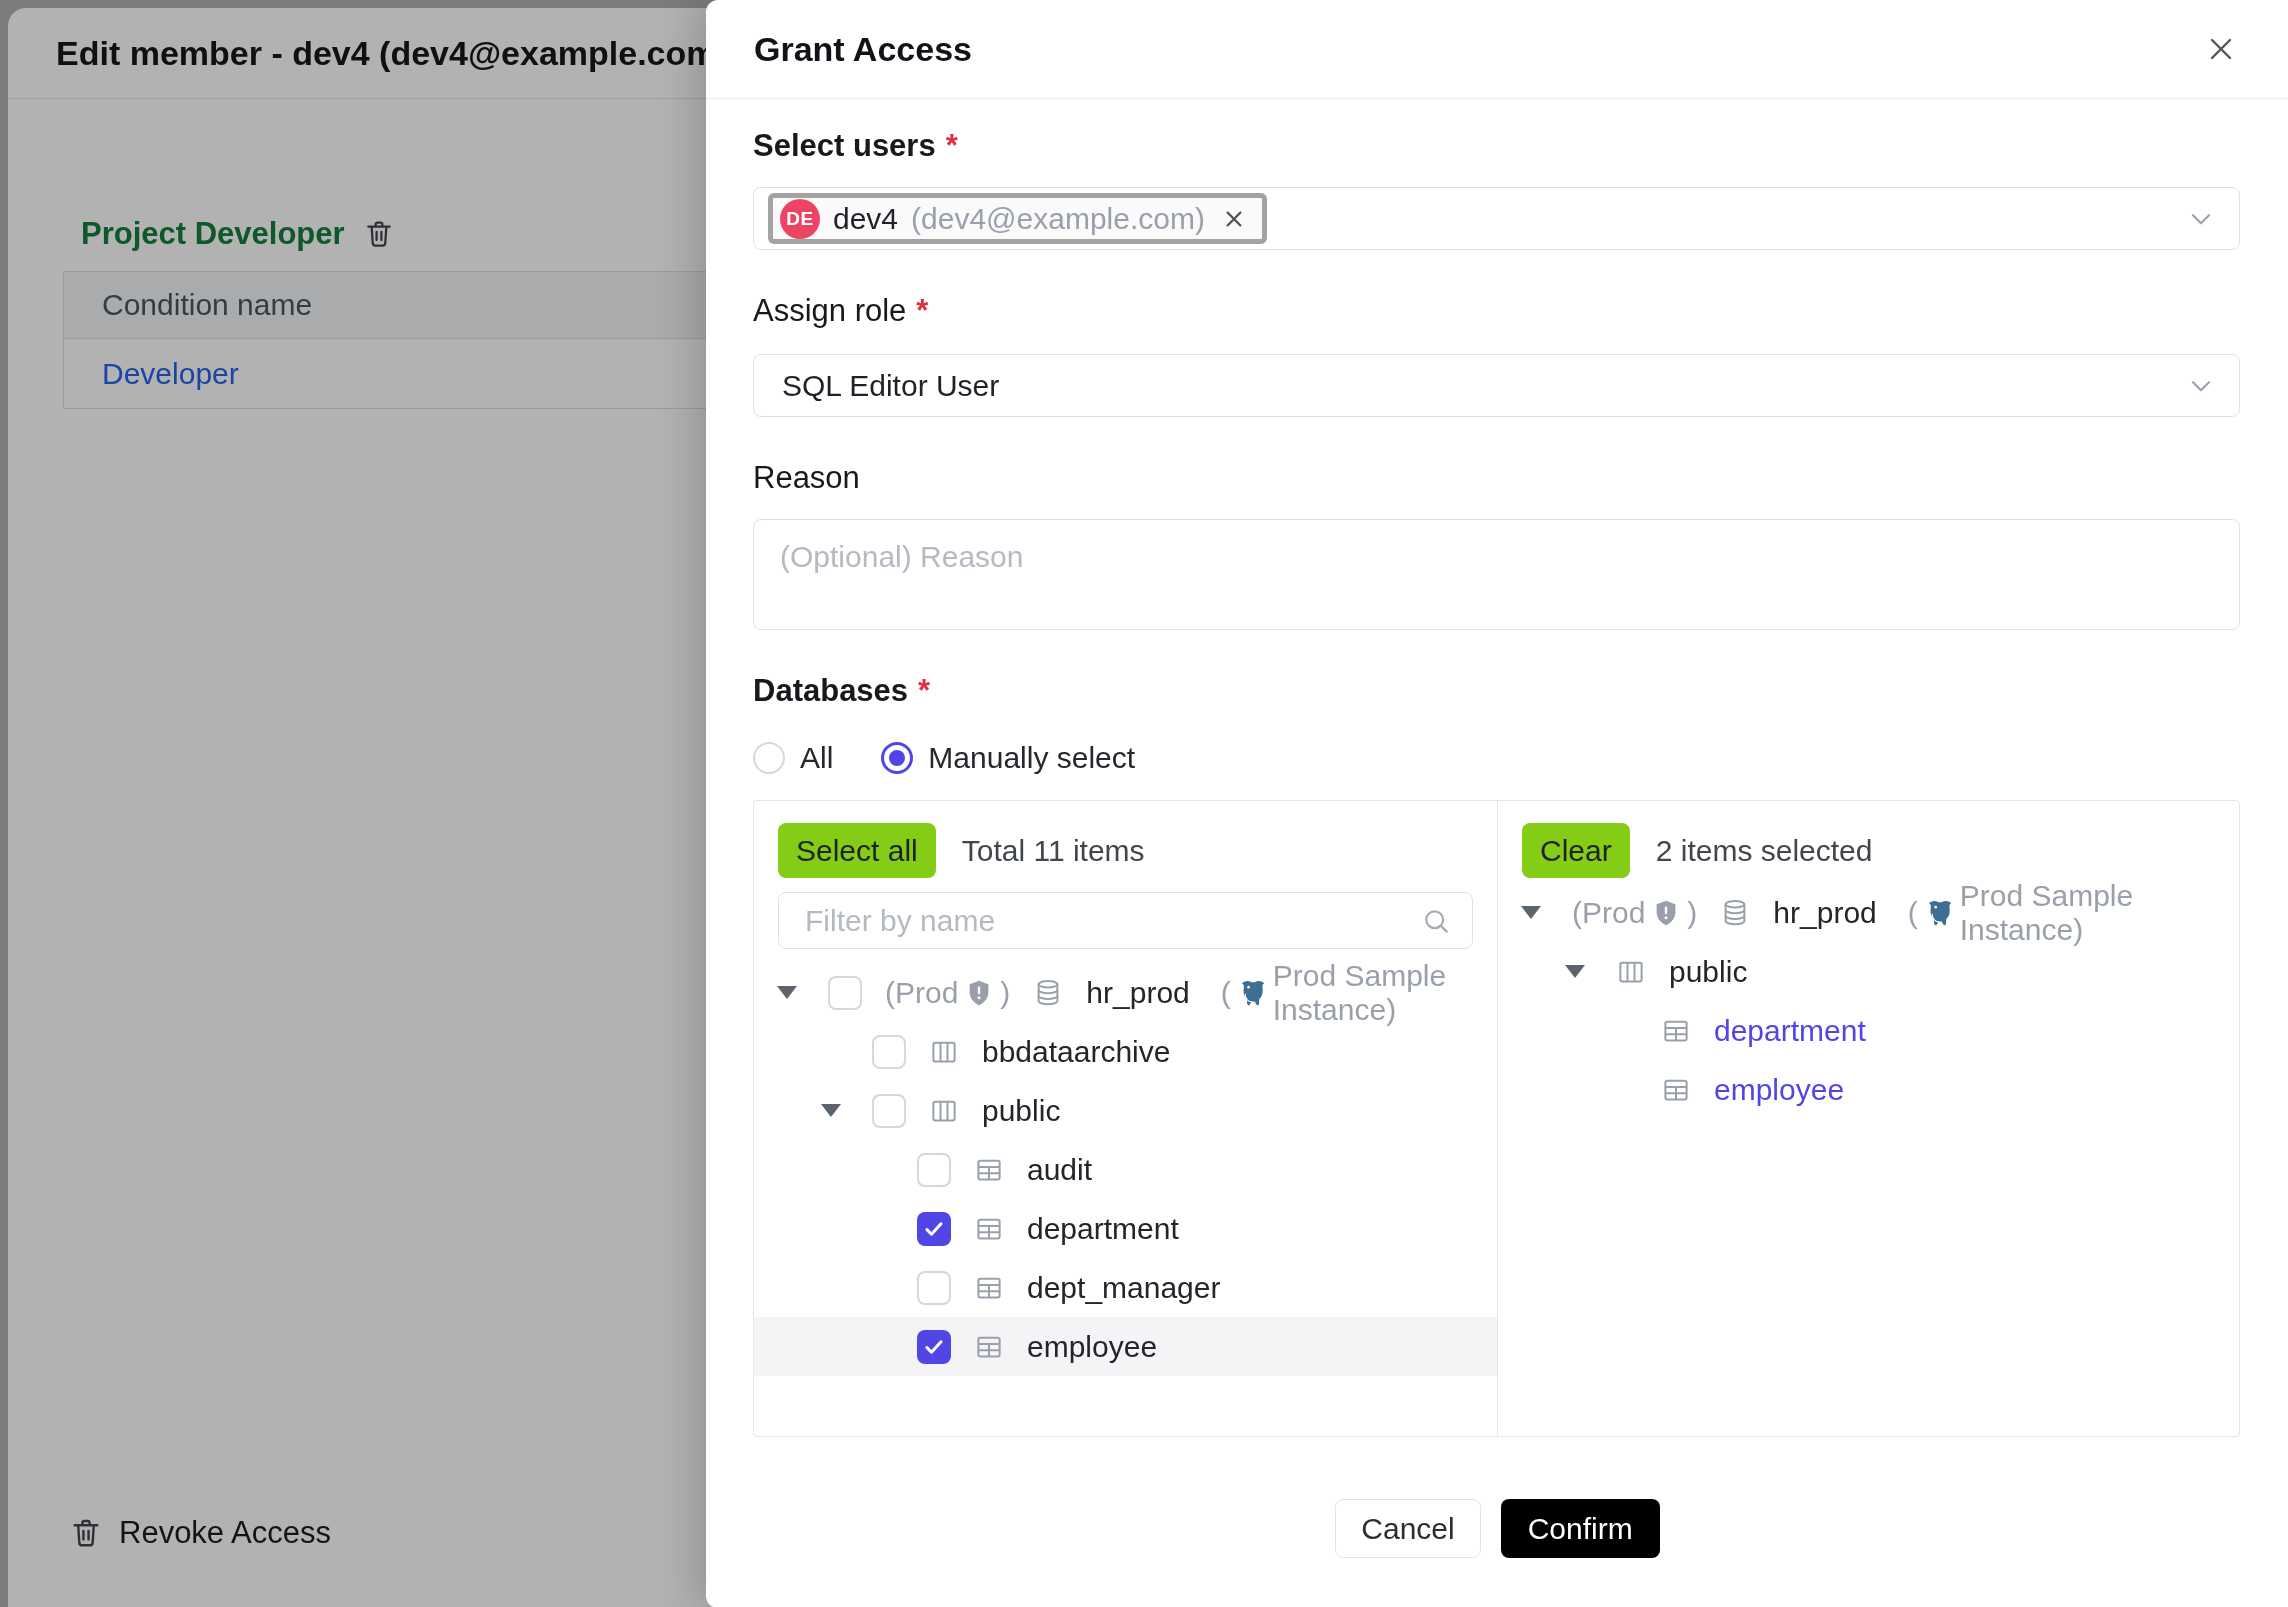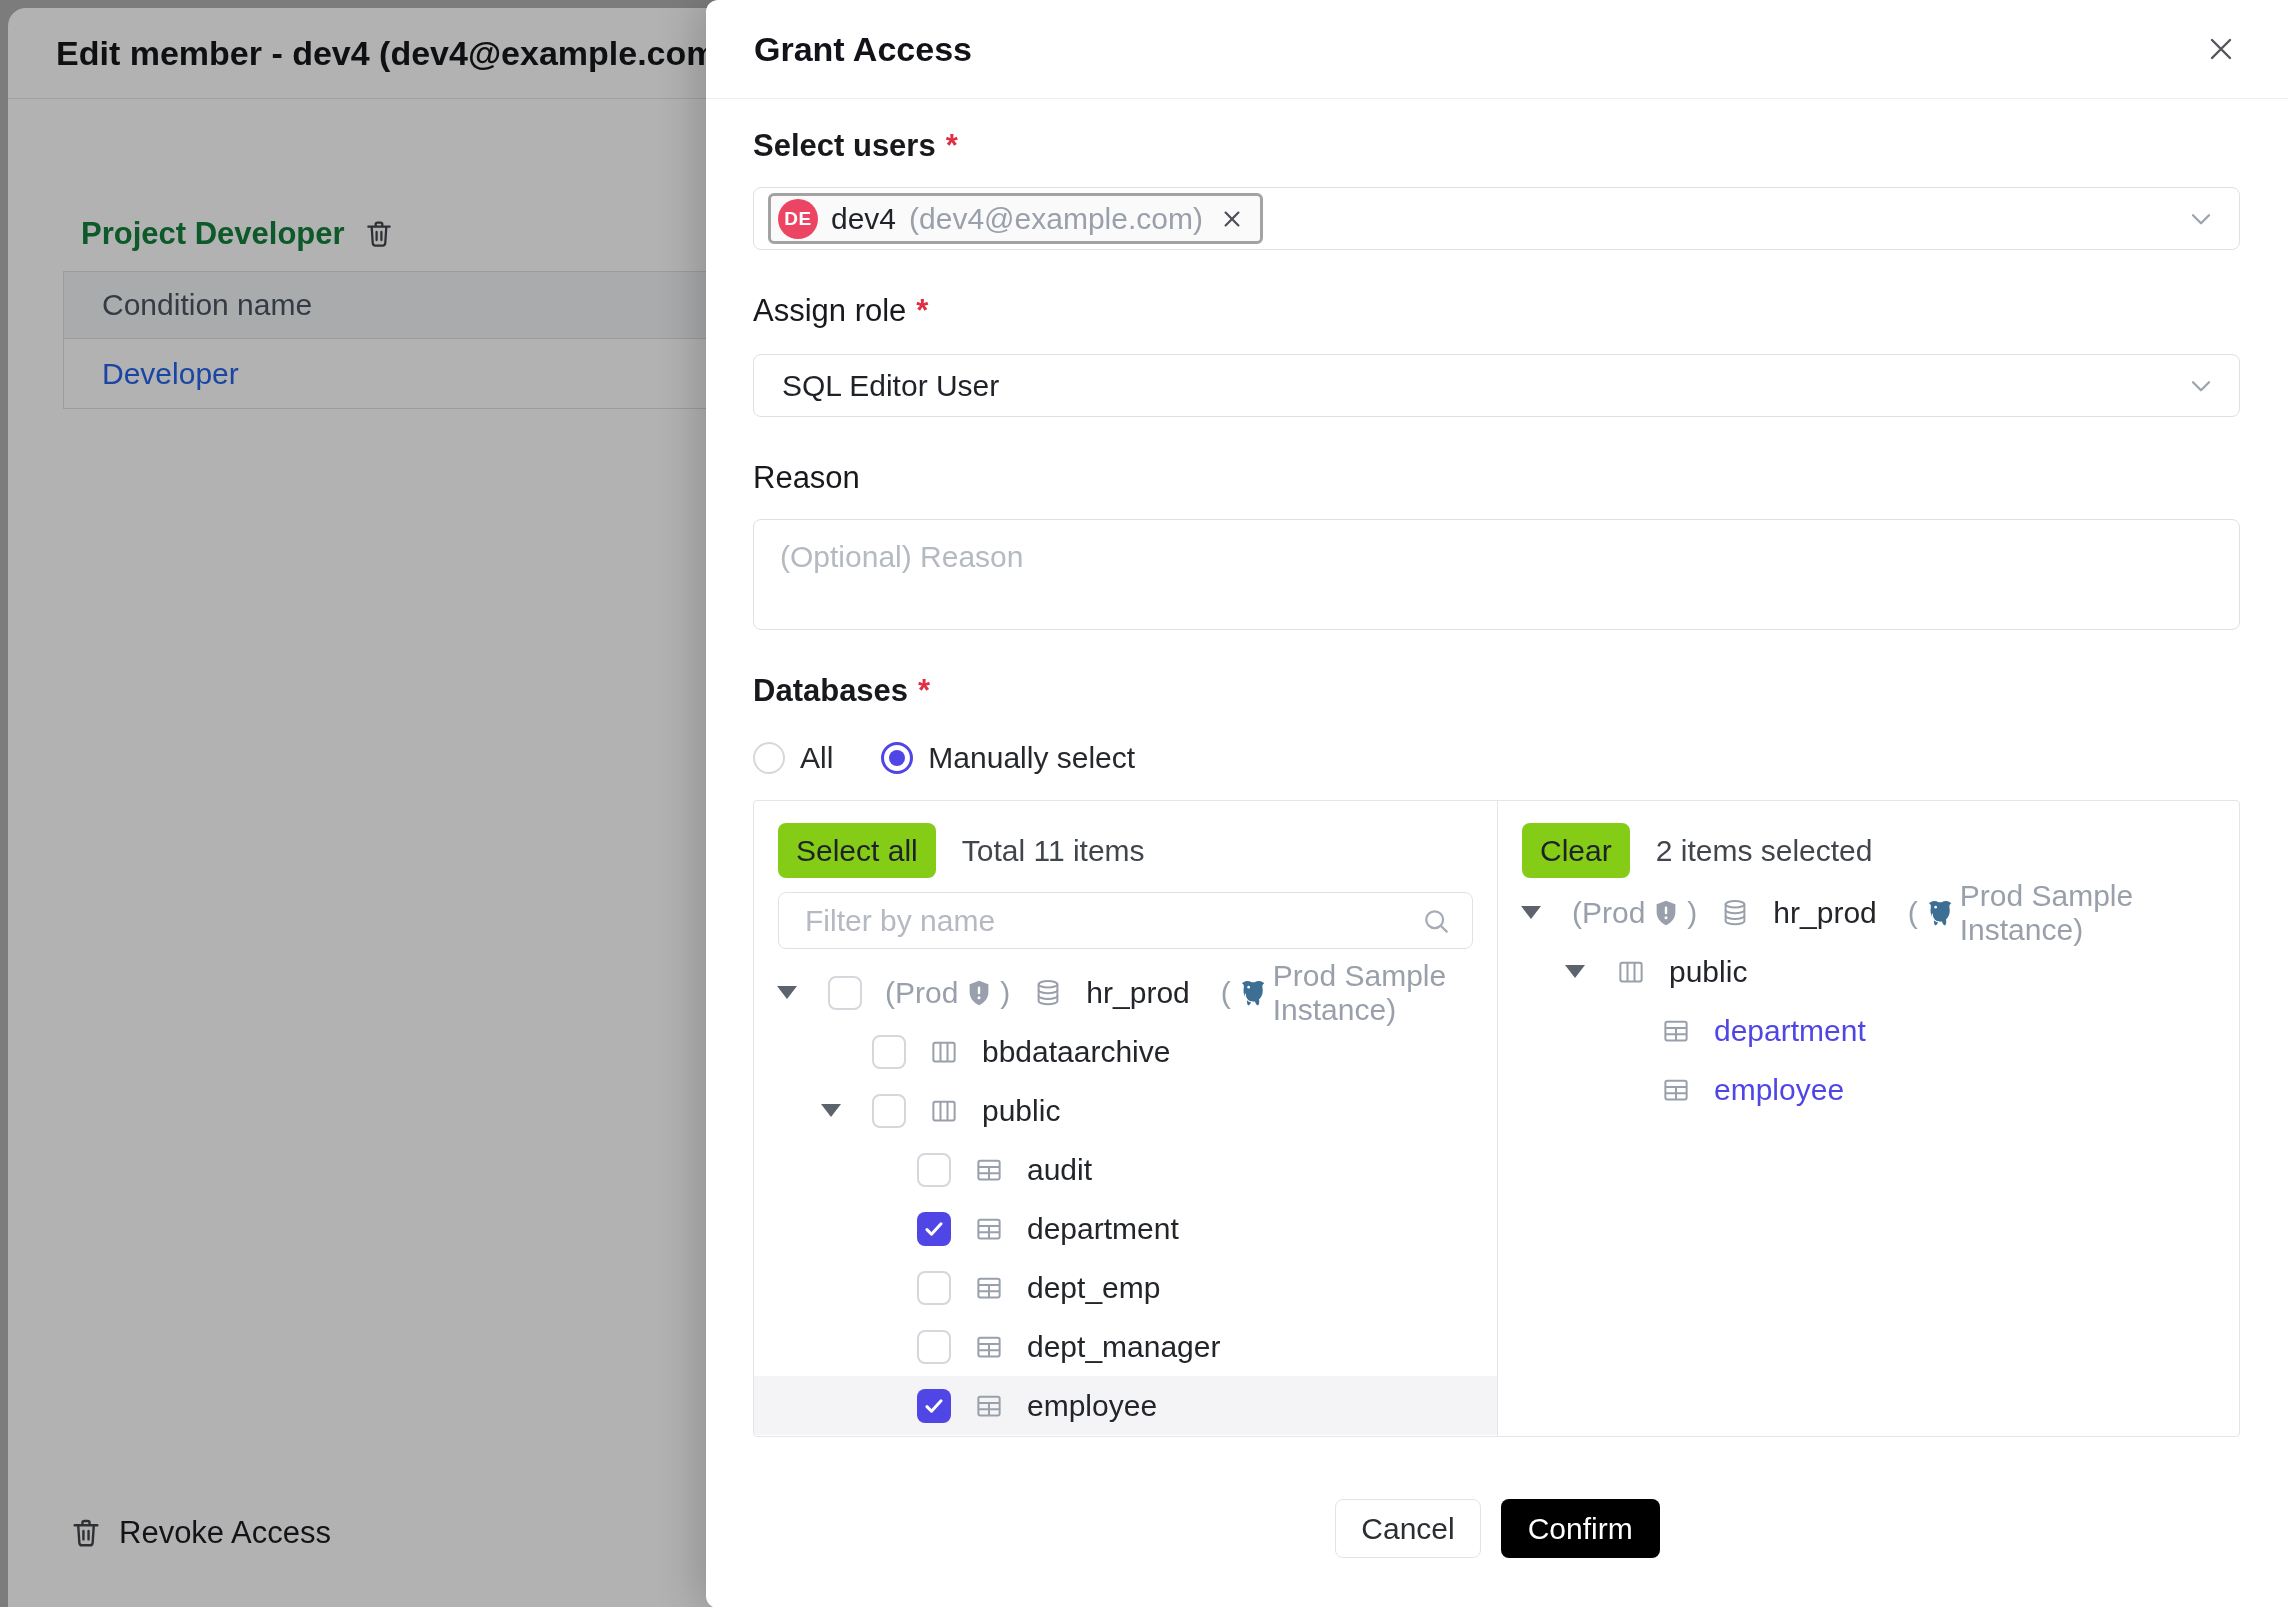--- a/index.html
+++ b/index.html
@@ -52,21 +52,21 @@
   .field-label.first { margin-top:22px; }
   .field-label.w500 { font-weight:500; }
   .req { color:#e02f44; font-weight:700; }
 
   .select-box { margin-top:22px; height:63px; border:1.5px solid #dfe0e6; border-radius:8px; display:flex; align-items:center; position:relative; font-size:30px; background:#fff; cursor:pointer; }
   .select-box.users { margin-top:22px; padding:0 69px 0 14px; }
   .select-box.role { margin-top:24px; height:63px; padding:0 69px 0 28px; color:#1f2329; }
   .chevron { position:absolute; right:22px; width:32px; height:32px; }
   .chevron svg { width:100%; height:100%; }
 
-  .chip { display:flex; align-items:center; gap:13px; background:#fafafb; border:3px solid #a3a3a3; border-radius:6px; height:51px; padding:0 14px 0 7px; }
+  .chip { display:flex; align-items:center; gap:13px; background:#fafafb; border:5px solid #a3a3a3; border-radius:6px; height:51px; padding:0 14px 0 7px; }
   .avatar { width:40px; height:40px; border-radius:50%; background:#ec4564; color:#fff; font-size:19px; font-weight:700; display:flex; align-items:center; justify-content:center; letter-spacing:0.5px; }
   .chip-name { color:#1f2329; }
   .chip-email { color:#9aa0ab; }
   .chip-x { width:28px; height:28px; display:flex; cursor:pointer; margin-left:2px; }
   .chip-x svg { width:100%; height:100%; }
 
   .reason-area { margin-top:22px; width:100%; height:111px; border:1.5px solid #dfe0e6; border-radius:8px; padding:20px 26px; font-size:30px; font-family:inherit; color:#1f2329; resize:none; outline:none; display:block; }
   .reason-area::placeholder { color:#b4b9c2; }
 
   
@@ -303,31 +303,20 @@
             </div>
             <div class="tree-row" style="padding-left: 112px;">
               <span class="caret-slot"></span>
               <span class="cb unchecked"></span>
               <span class="ticon">
                 <svg viewBox="0 0 24 24" fill="none" stroke="#9aa0ab" stroke-width="1.6">
                   <rect x="3.5" y="4.5" width="17" height="15" rx="1.5"></rect>
                   <path d="M3.5 9.5h17M3.5 14.5h17M12 9.5v10"></path>
                 </svg>
               </span>
-              <span class="tname">dept_emp</span>
-            </div>
-            <div class="tree-row" style="padding-left: 112px;">
-              <span class="caret-slot"></span>
-              <span class="cb unchecked"></span>
-              <span class="ticon">
-                <svg viewBox="0 0 24 24" fill="none" stroke="#9aa0ab" stroke-width="1.6">
-                  <rect x="3.5" y="4.5" width="17" height="15" rx="1.5"></rect>
-                  <path d="M3.5 9.5h17M3.5 14.5h17M12 9.5v10"></path>
-                </svg>
-              </span>
               <span class="tname">dept_manager</span>
             </div>
             <div class="tree-row highlight" style="padding-left: 112px;">
               <span class="caret-slot"></span>
               <span class="cb checked">
                 <svg viewBox="0 0 24 24" fill="none" stroke="#ffffff" stroke-width="2.8" stroke-linecap="round" stroke-linejoin="round">
                   <path d="M5.5 12.6l4.2 4.2 8.8-9.6"></path>
                 </svg>
               </span>
               <span class="ticon">

